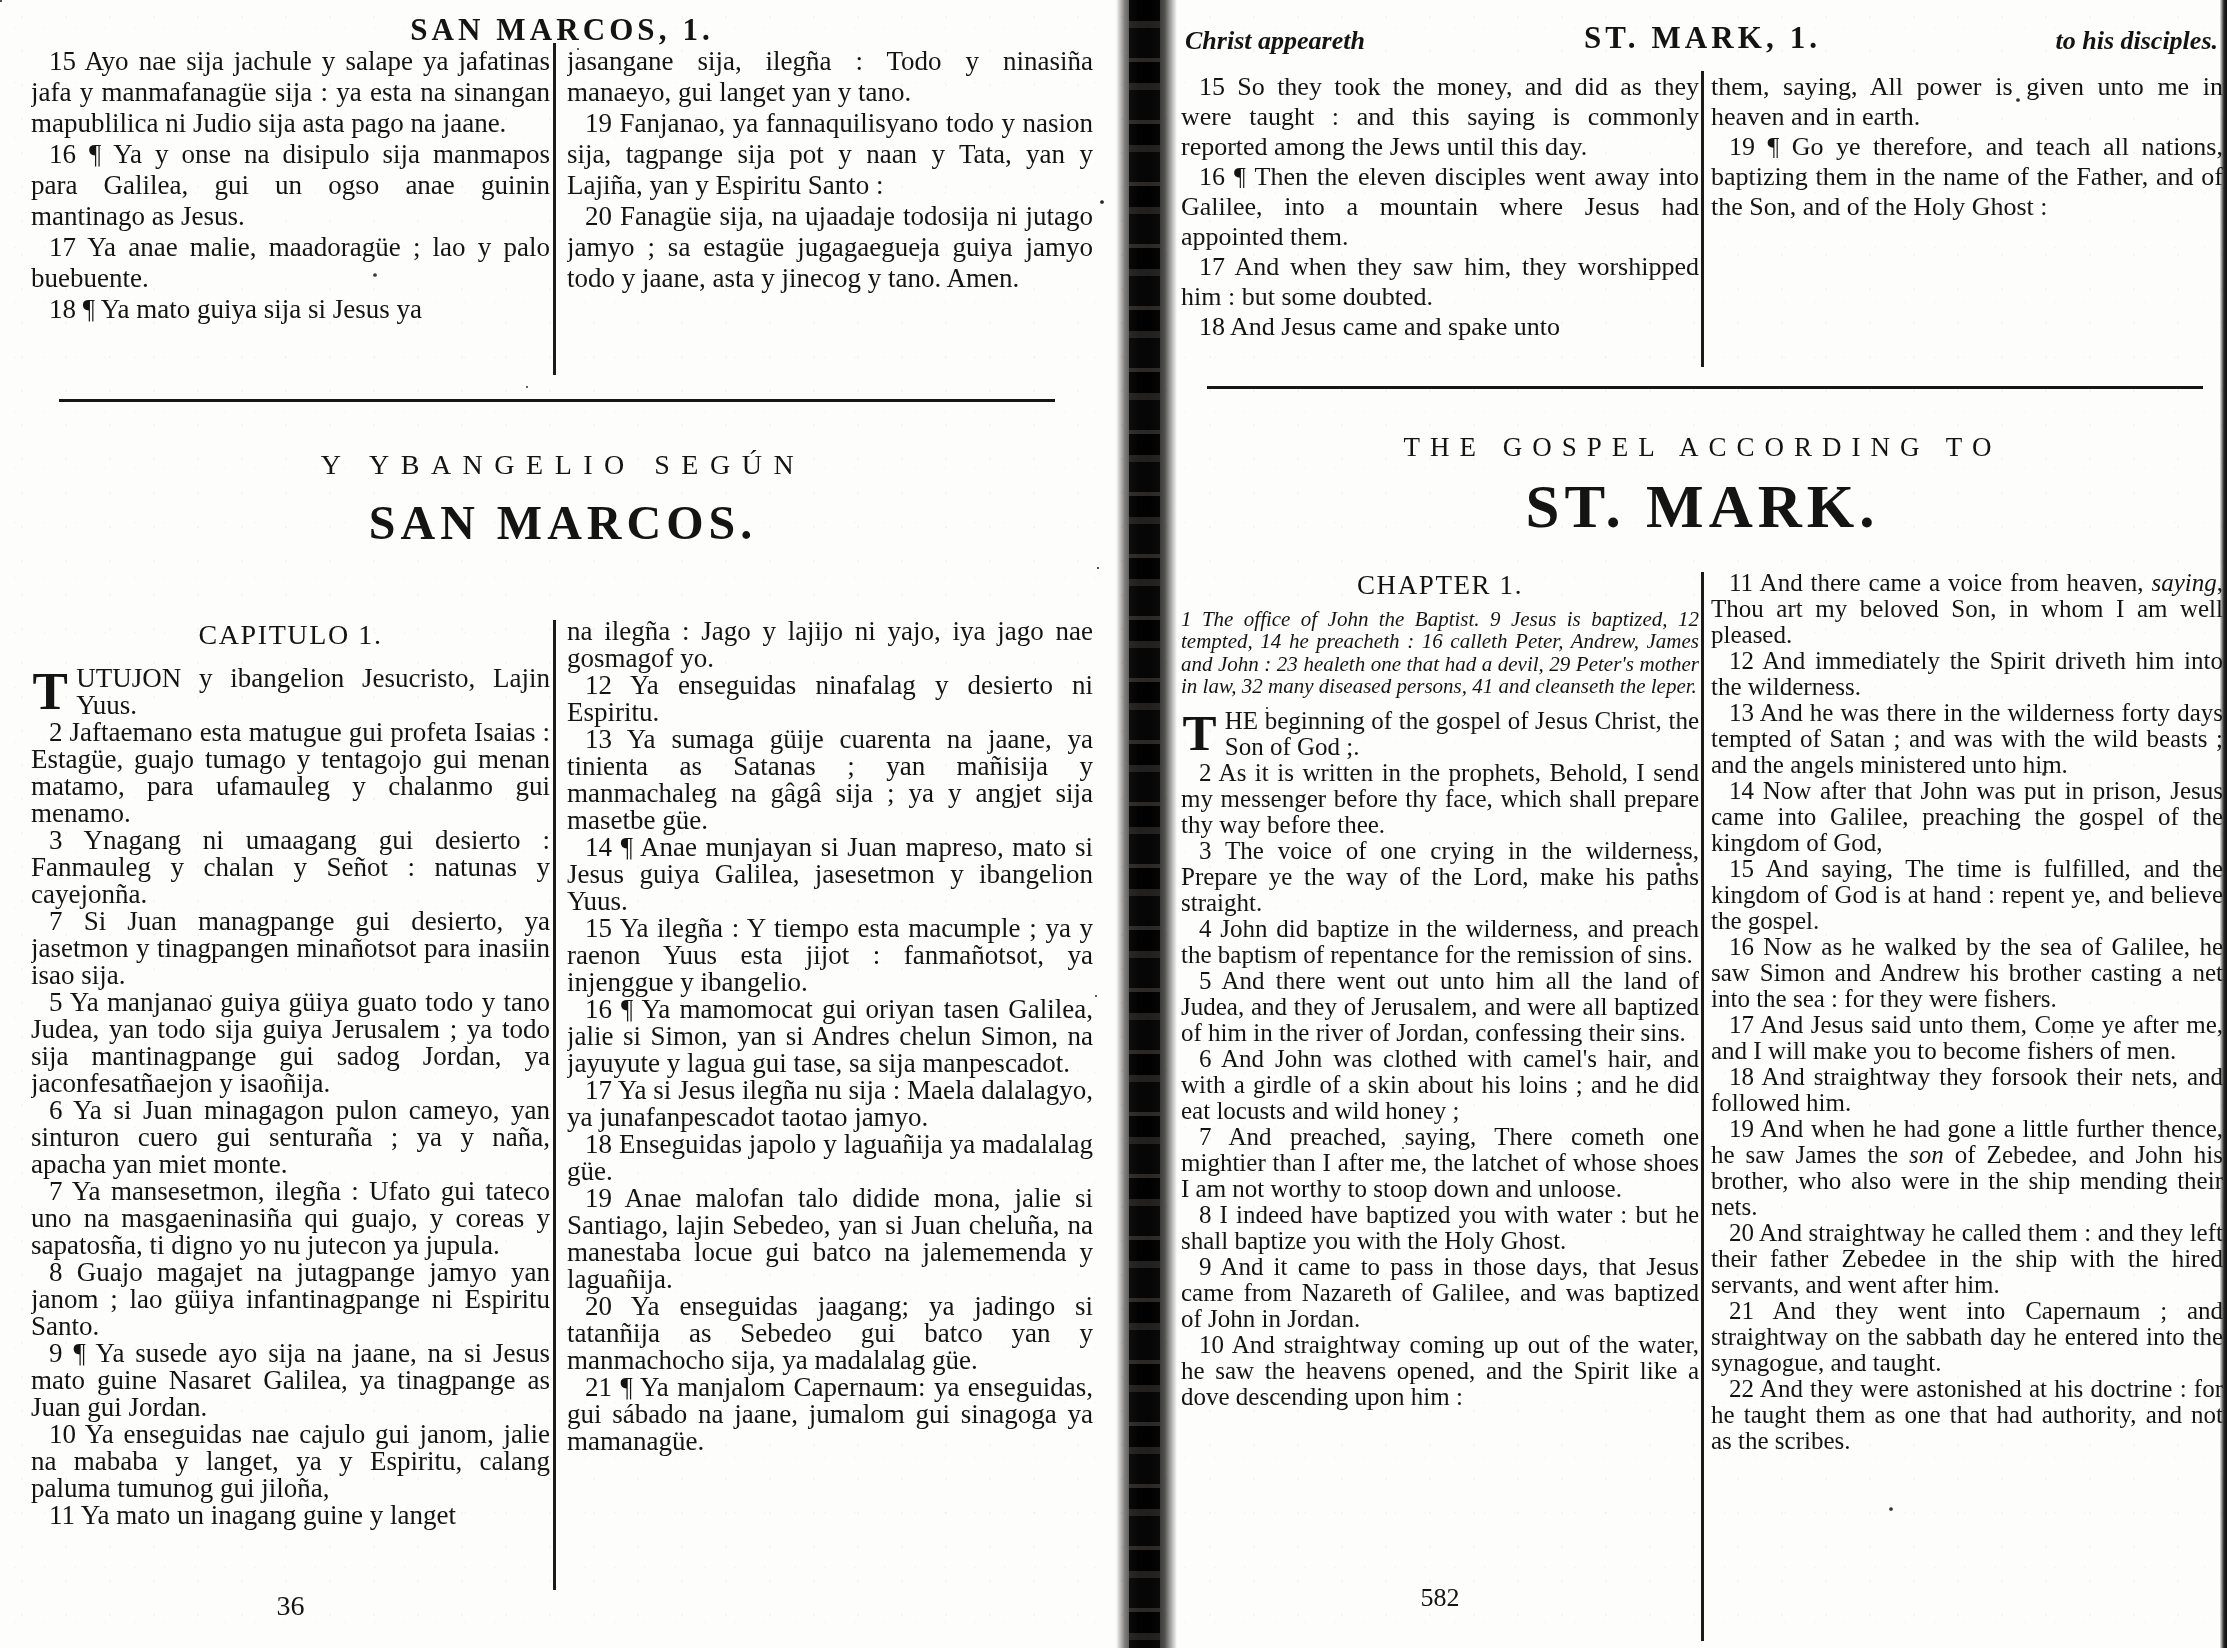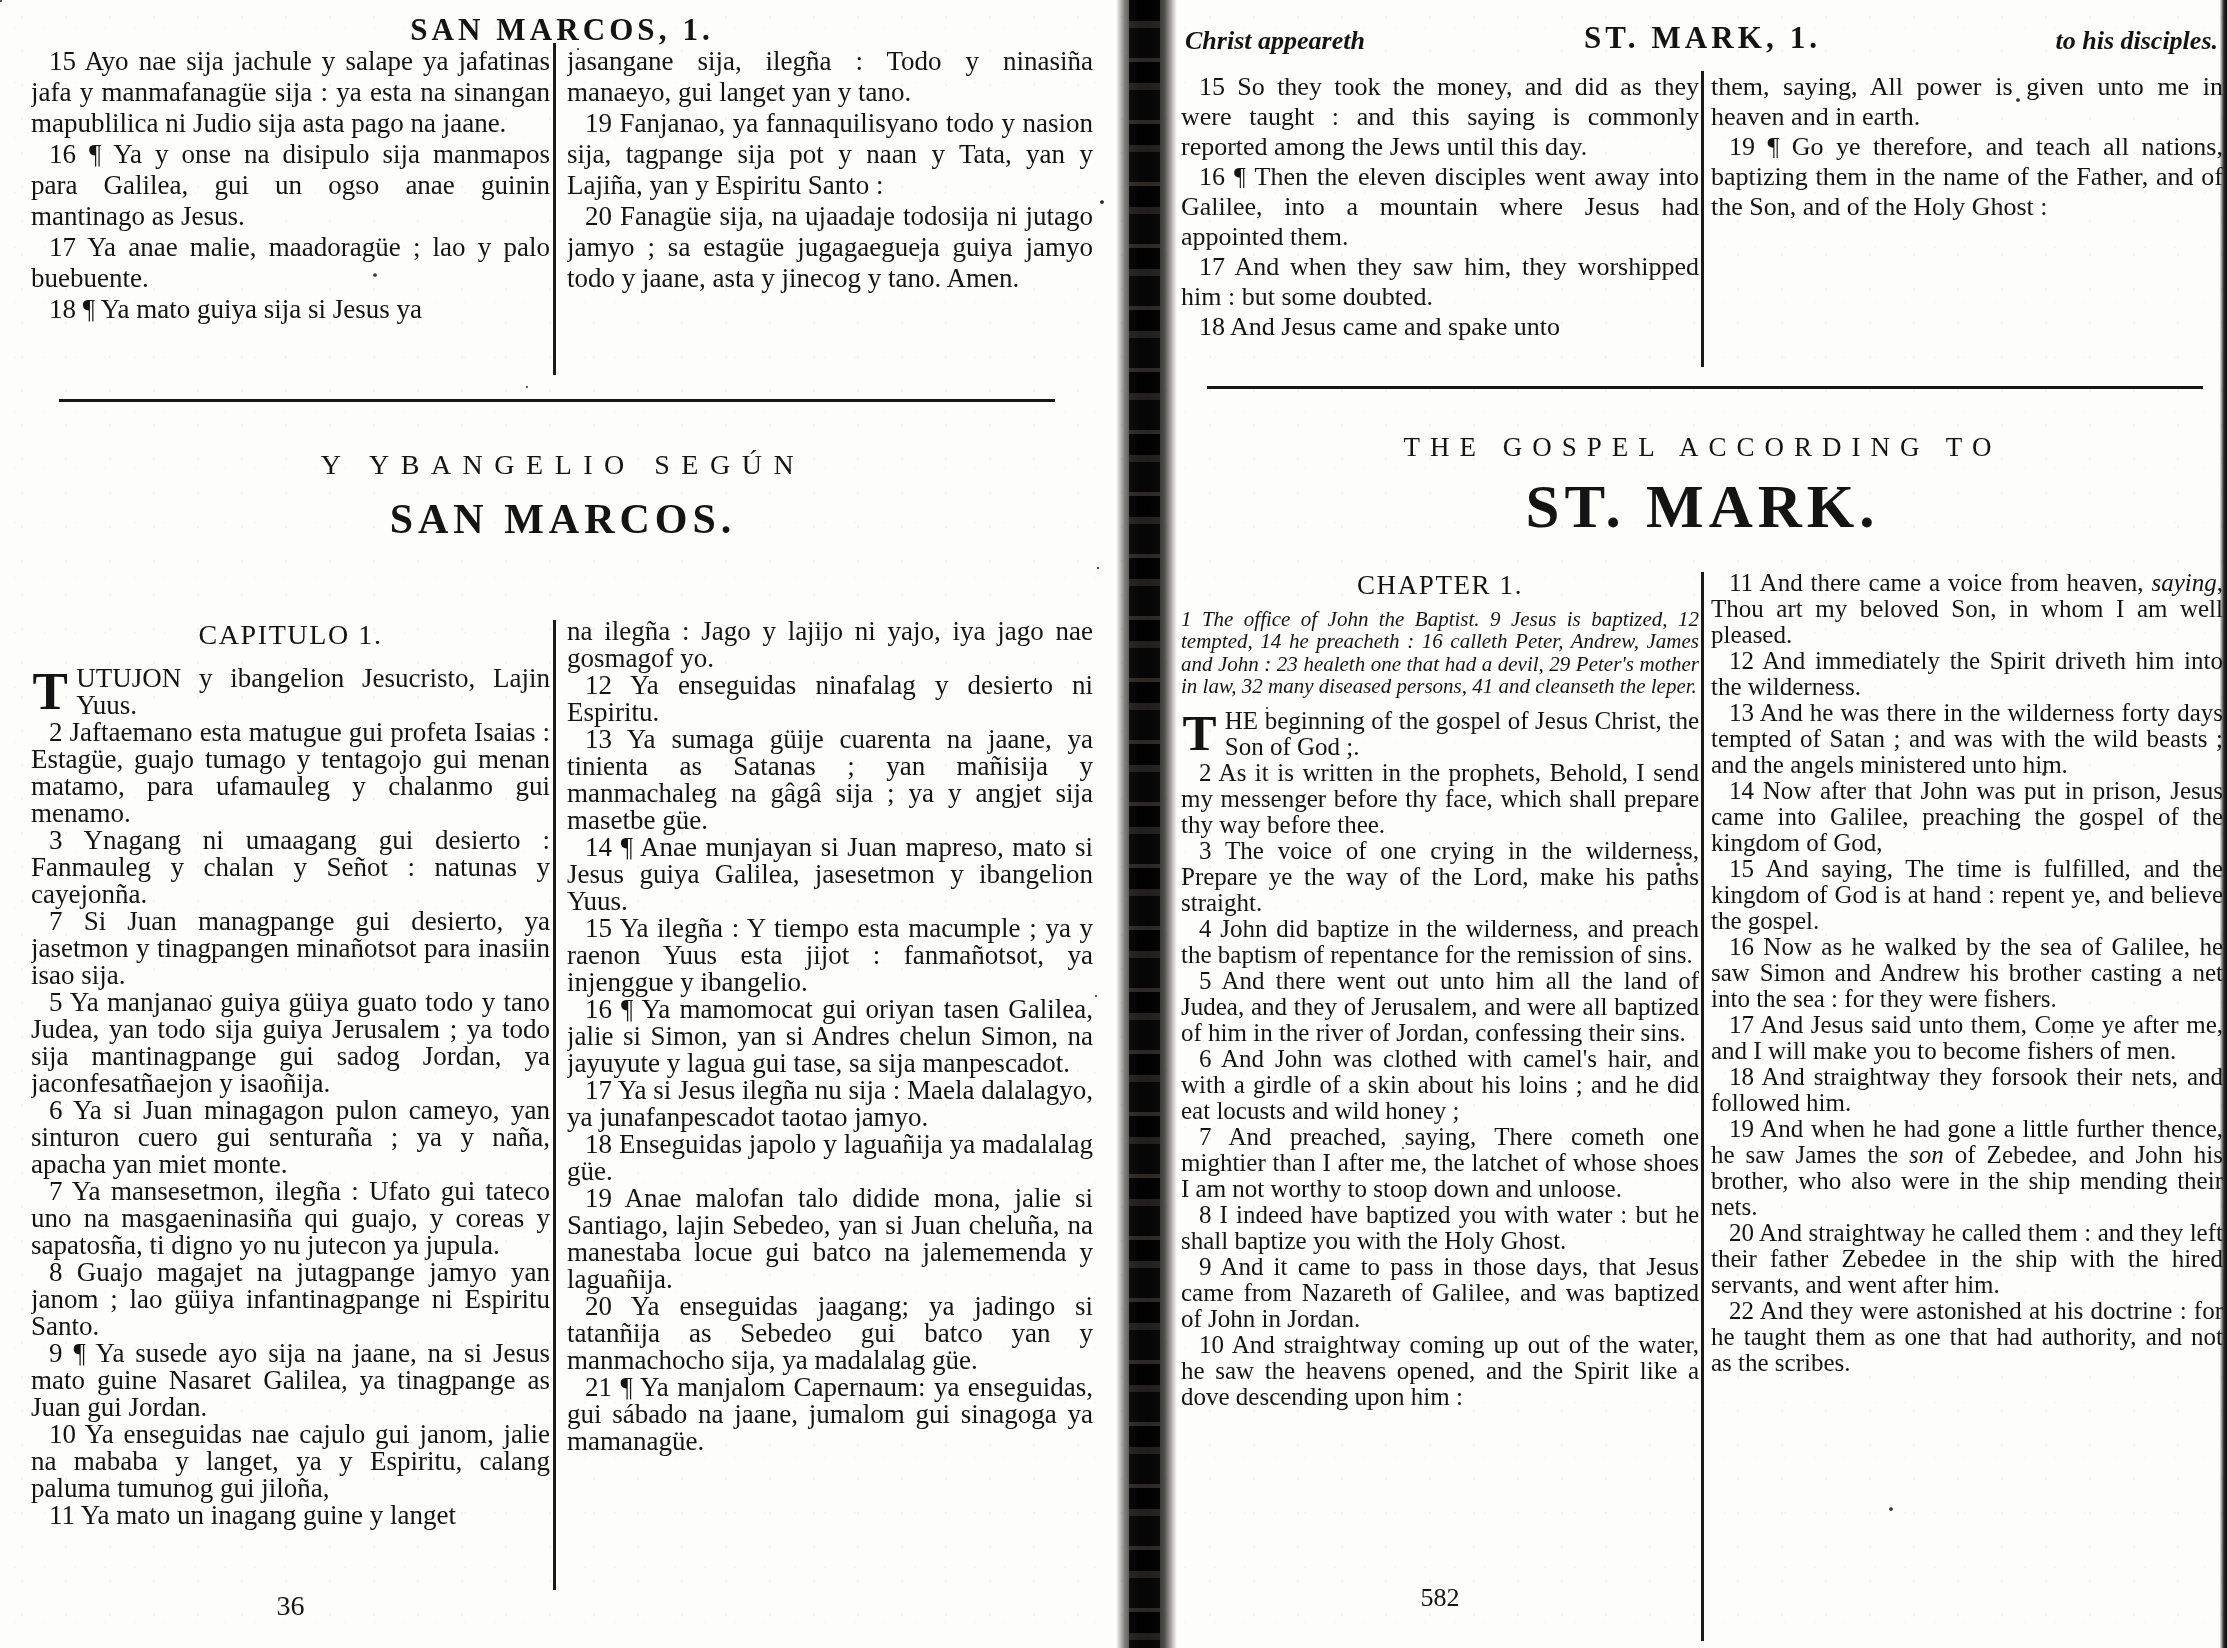--- a/index.html
+++ b/index.html
@@ -21,21 +21,21 @@
   .col p.verse{margin:0;text-indent:18px;}
   .col p.verse.cont{text-indent:0;}
   .col p.verse.dc{text-indent:0;}
   .lt-top{font-size:27px;line-height:31px;}
   .lt-main{font-size:27px;line-height:27px;}
   .rt-top{font-size:26px;line-height:30px;}
   .rt-main{font-size:25px;line-height:26px;}
   .dropcap{float:left;font-size:53px;line-height:46px;padding:3.3px 8.2px 0 1.6px;font-weight:700;}
   .rt-main .dropcap{font-size:51px;line-height:44px;}
   .subtitle{font-size:28px;letter-spacing:11.5px;white-space:nowrap;}
-  .booktitle{font-size:42px;font-weight:700;letter-spacing:5px;white-space:nowrap;}
+  .booktitle{font-size:48px;font-weight:700;letter-spacing:5px;white-space:nowrap;}
   .rt-booktitle{font-size:61px;}
   .chapterhead{font-size:28px;letter-spacing:1.6px;margin:3.3px 0 16.4px 0;text-align:center;text-indent:0;}
   .rt-chapterhead{font-size:27px;margin:1.6px 0 10px 0;}
   .summary{font-style:italic;font-size:21px;line-height:22.6px;margin:0 0 10px 0;text-align:justify;}
   .folio{font-size:28px;text-align:center;}
   .gutter{position:absolute;left:1116px;top:0;width:61px;height:1648px;}
   .gutter .g1{position:absolute;left:0;top:0;width:100%;height:100%;
     background:linear-gradient(90deg,rgba(20,20,20,0) 0%,rgba(30,28,26,0.55) 14%,#121110 38%,#090909 55%,rgba(25,24,22,0.75) 80%,rgba(40,40,40,0) 100%);}
   .gutter .g2{position:absolute;left:13px;top:0;width:31px;height:100%;opacity:.9;
     background:repeating-linear-gradient(180deg,#000 0 21.4px,#242220 21.4px 28px,#050505 28px 58px,#2e2b28 58px 62px);}
@@ -153,20 +153,21 @@
       <p class="verse">11 And there came a voice from heaven, <em>saying</em>, Thou art my beloved Son, in whom I am well pleased.</p>
       <p class="verse">12 And immediately the Spirit driveth him into the wilderness.</p>
       <p class="verse">13 And he was there in the wilderness forty days tempted of Satan ; and was with the wild beasts ; and the angels ministered unto him.</p>
       <p class="verse">14 Now after that John was put in prison, Jesus came into Galilee, preaching the gospel of the kingdom of God,</p>
       <p class="verse">15 And saying, The time is fulfilled, and the kingdom of God is at hand : repent ye, and believe the gospel.</p>
       <p class="verse">16 Now as he walked by the sea of Galilee, he saw Simon and Andrew his brother casting a net into the sea : for they were fishers.</p>
       <p class="verse">17 And Jesus said unto them, Come ye after me, and I will make you to become fishers of men.</p>
       <p class="verse">18 And straightway they forsook their nets, and followed him.</p>
       <p class="verse">19 And when he had gone a little further thence, he saw James the <em>son</em> of Zebedee, and John his brother, who also were in the ship mending their nets.</p>
       <p class="verse">20 And straightway he called them : and they left their father Zebedee in the ship with the hired servants, and went after him.</p>
+      <p class="verse">21 And they went into Capernaum ; and straightway on the sabbath day he entered into the synagogue, and taught.</p>
       <p class="verse">22 And they were astonished at his doctrine : for he taught them as one that had authority, and not as the scribes.</p>
     </div>
 
   <div class="abs folio" style="left:1181px;top:1583px;width:518px;font-size:26px;">582</div>
 
   <div class="page-edge"></div>
   <div class="specks"></div>
 </div>
 
 

